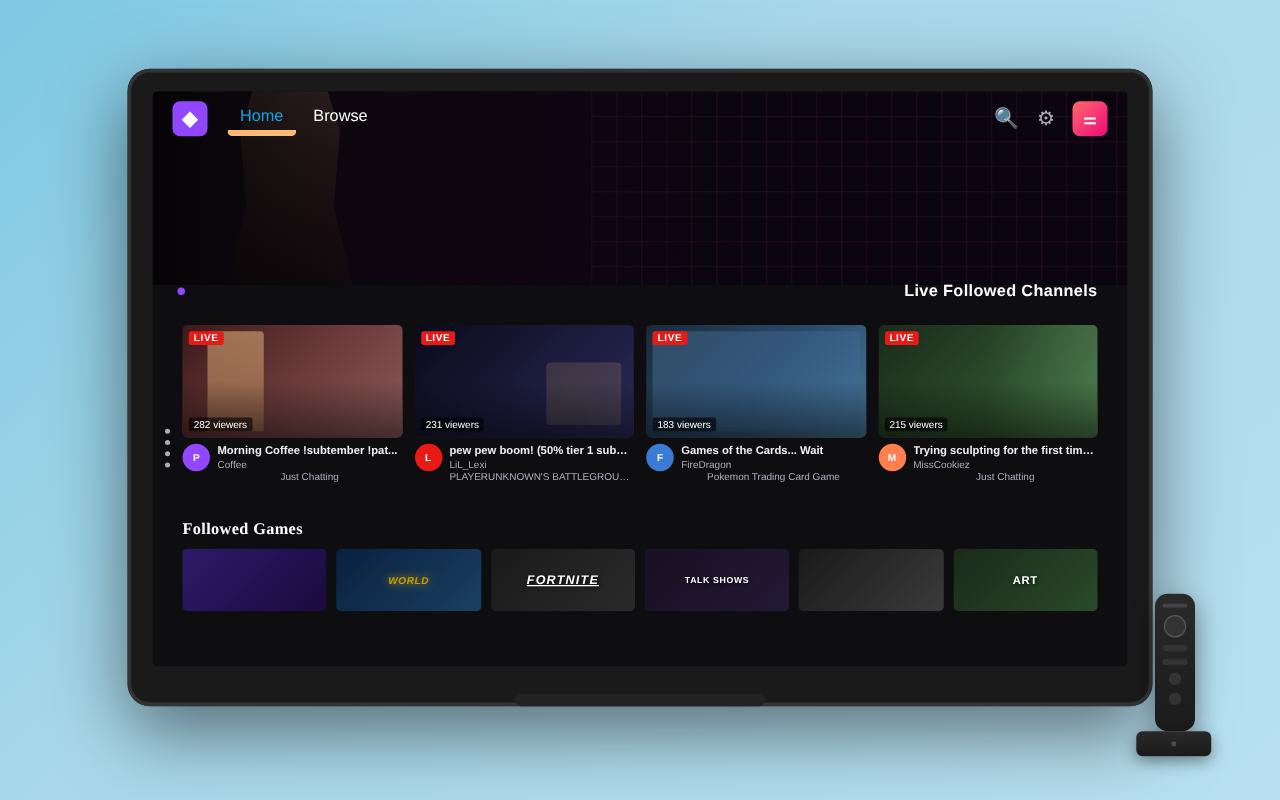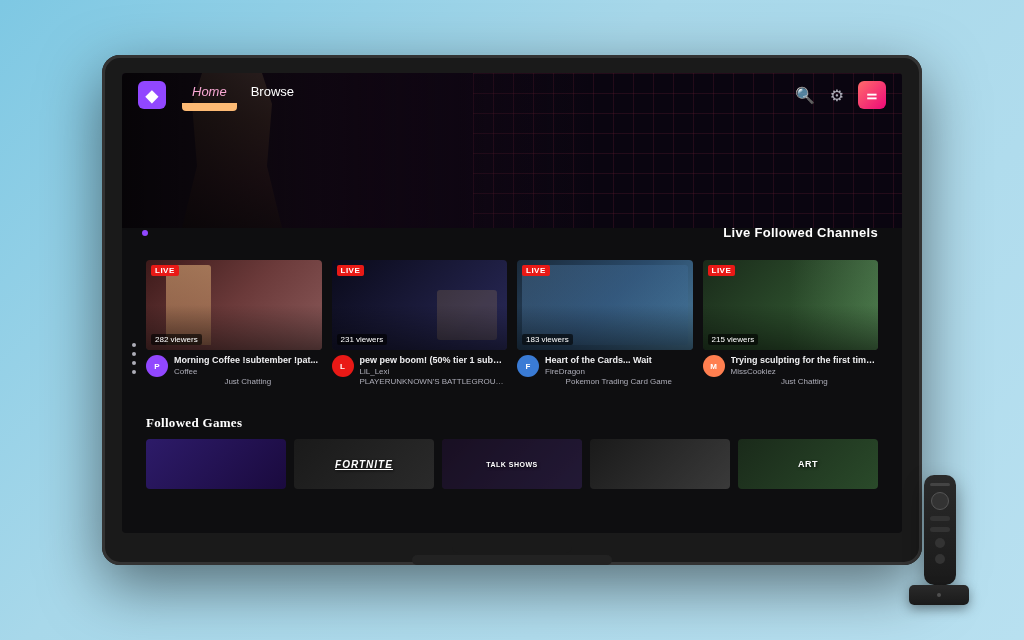--- a/index.html
+++ b/index.html
@@ -155,23 +155,22 @@
     .nav-item {
       color: #fff;
       font-size: 13px;
       padding: 4px 10px;
       border-radius: 4px;
       cursor: pointer;
       font-weight: 500;
     }
 
     .nav-item.active {
-      border-bottom: 8px solid #fdba74;
-      color: #f9a8d4;
-      font-style: italic;
+      border-bottom: 5px solid #fdba74;
+      color: #0ea5e9;
     }
 
     .nav-spacer { flex: 1; }
 
     .nav-icons {
       display: flex;
       gap: 14px;
       align-items: center;
     }
 
@@ -591,21 +590,21 @@
               <div class="channel-card">
                 <div class="card-thumbnail thumb-3">
                   <div class="thumb-figure-3"></div>
                   <div class="thumb-overlay"></div>
                   <div class="live-badge">LIVE</div>
                   <div class="viewer-count">183 viewers</div>
                 </div>
                 <div class="card-info">
                   <div class="card-avatar" style="background:#3a7bd5;">F</div>
                   <div class="card-text">
-                    <div class="card-stream-title">Heart of the Cards... Wait</div>
+                    <div class="card-stream-title">Games of the Cards... Wait</div>
                     <div class="card-channel-name">FireDragon</div>
                     <div class="card-game-name">Pokemon Trading Card Game</div>
                   </div>
                 </div>
               </div>
 
               <div class="channel-card">
                 <div class="card-thumbnail thumb-4">
                   <div class="thumb-figure-4"></div>
                   <div class="thumb-overlay"></div>
@@ -625,20 +624,23 @@
             </div>
           </div>
 
           <div class="section">
             <div class="section-header">
               <span class="section-title" style="padding-left:4px;font-family:Liberation Serif, serif;">Followed Games</span>
             </div>
             <div class="games-row">
               <div class="game-card game-1">
                 <div class="game-label" style="font-size:7px; color:#888;"></div>
+              </div>
+              <div class="game-card game-2">
+                <div class="game-label" style="font-size:8px; font-style:italic; color:#c8a000; text-shadow: 0 0 8px #c8a000;">WORLD</div>
               </div>
               <div class="game-card game-3">
                 <div class="game-label" style="font-size:10px; font-style:italic; letter-spacing:1px; color:#fff;text-decoration:underline;">FORTNITE</div>
               </div>
               <div class="game-card game-4">
                 <div class="game-label" style="font-size:7px; color:#fff; background:rgba(0,0,0,0.4); width:100%; height:100%; display:flex; align-items:center; justify-content:center;">TALK SHOWS</div>
               </div>
               <div class="game-card game-5">
                 <div class="game-label"></div>
               </div>

